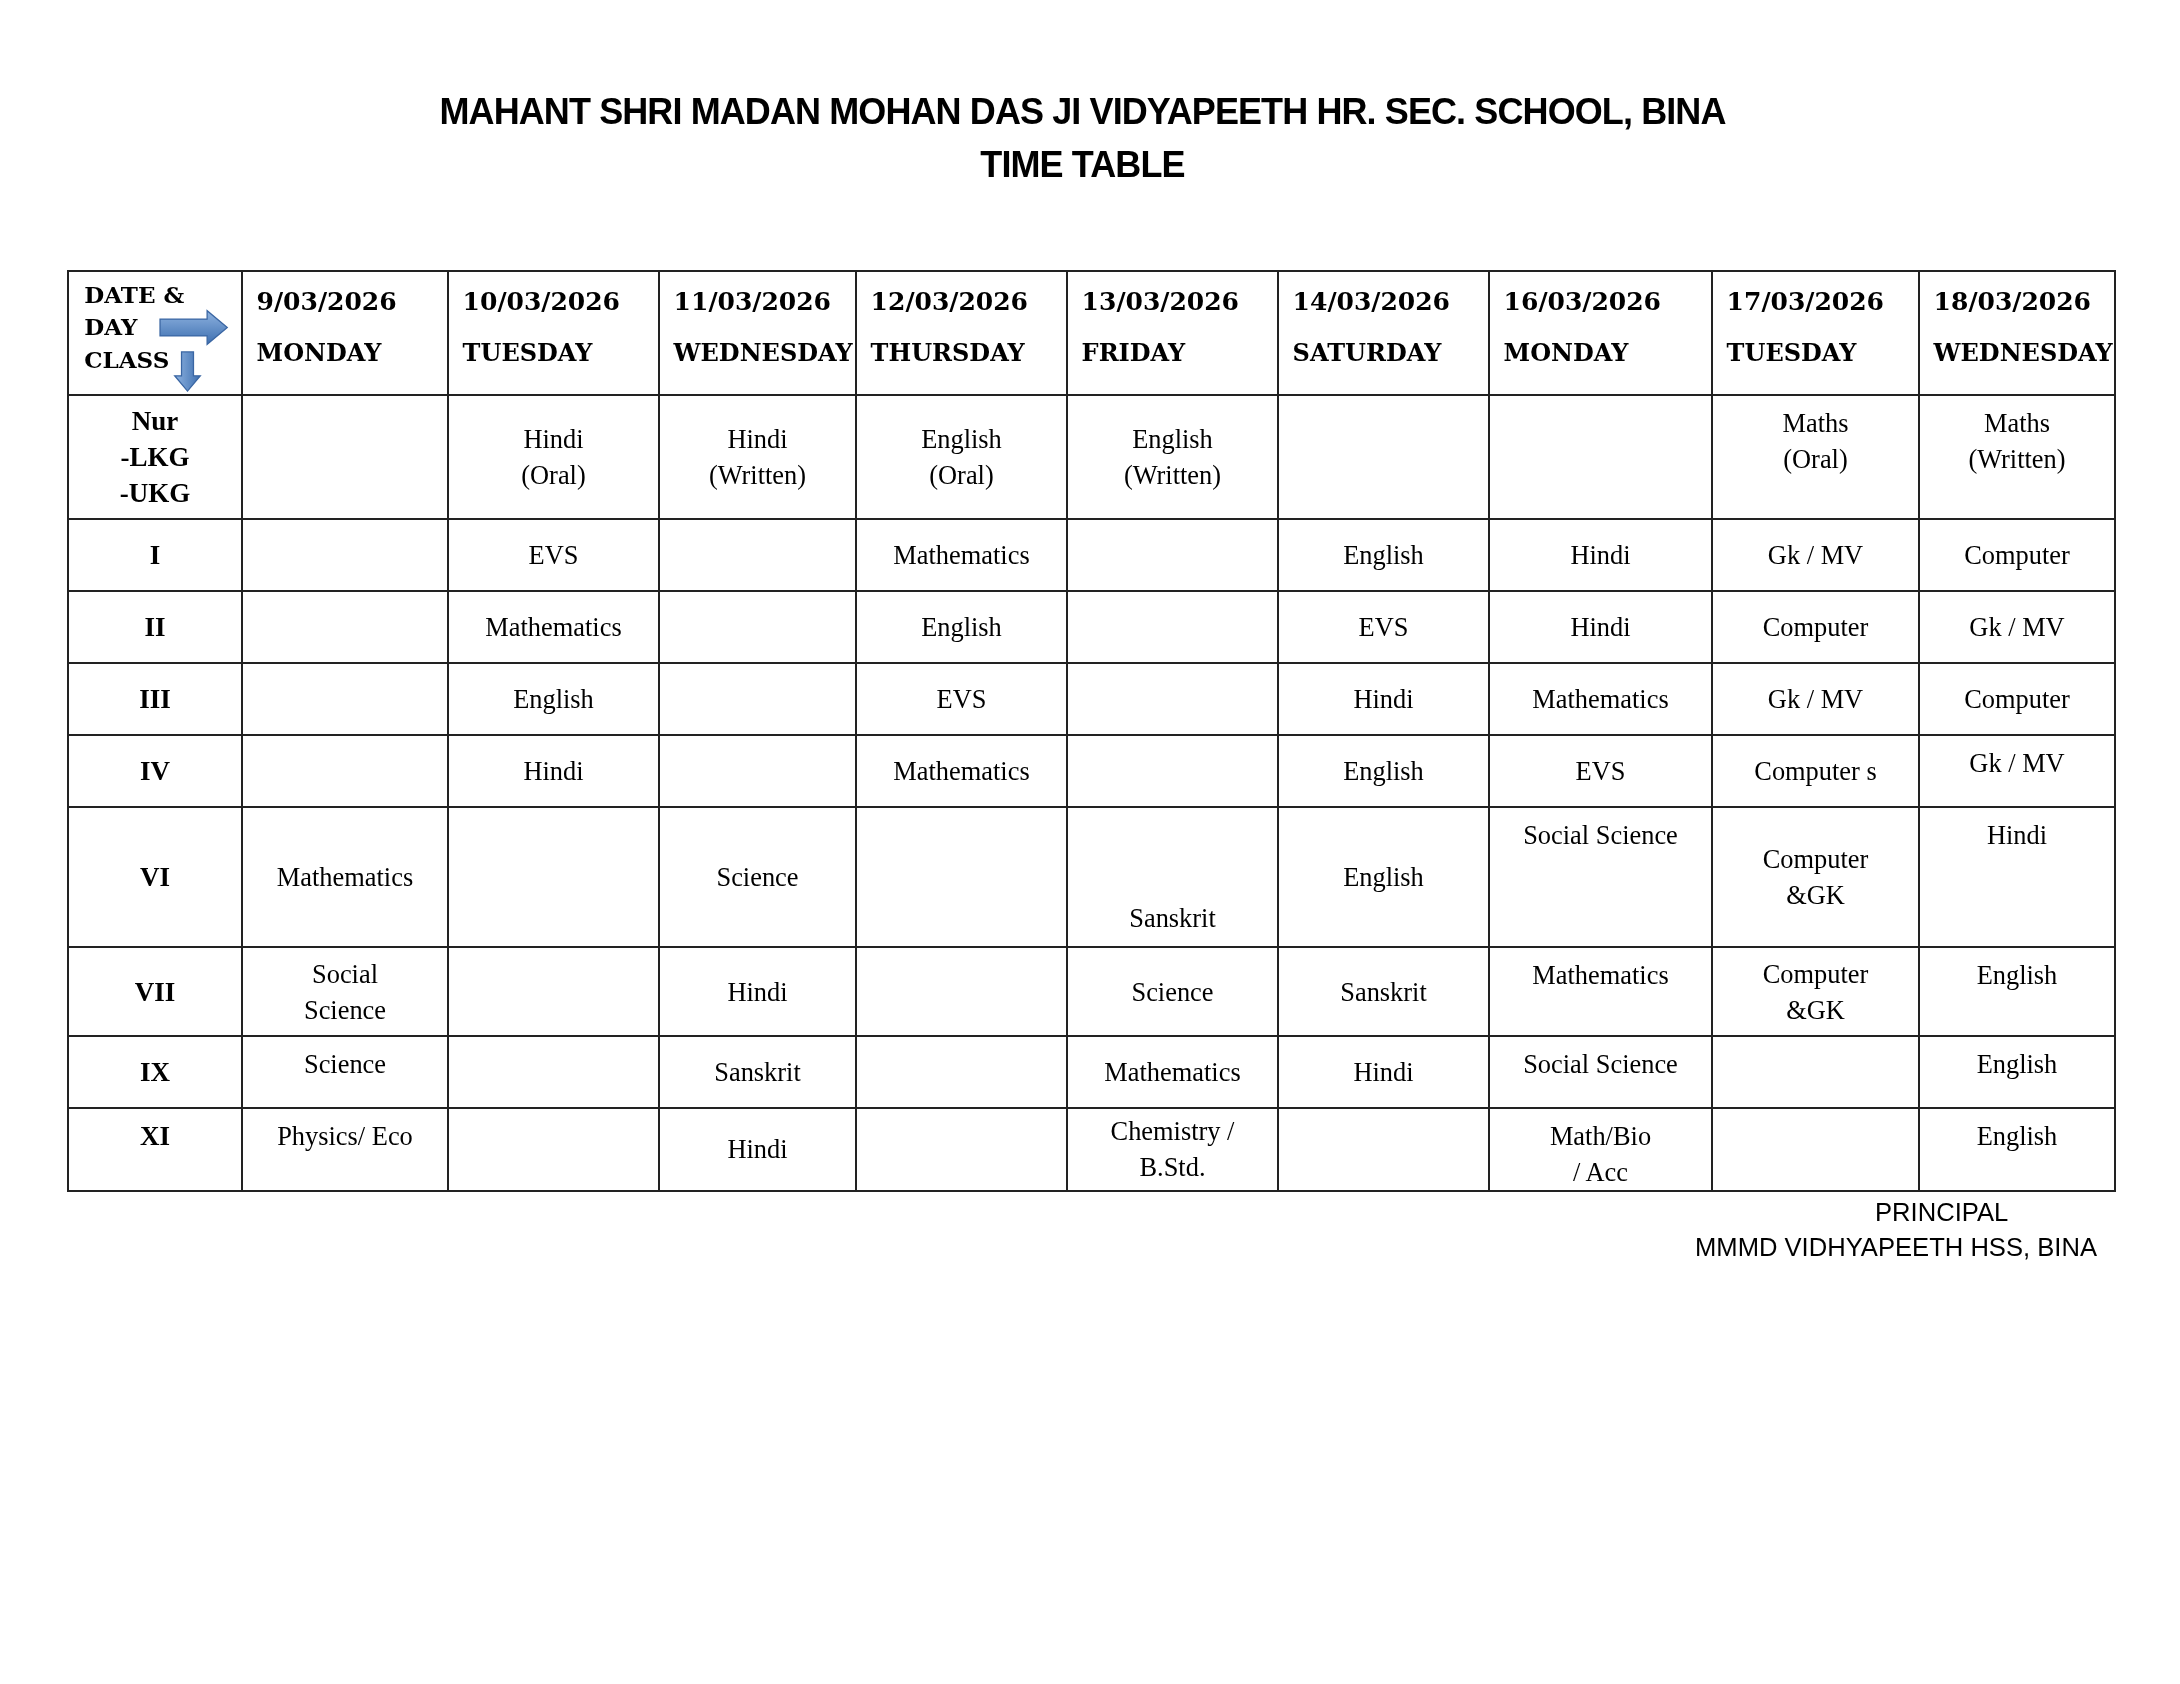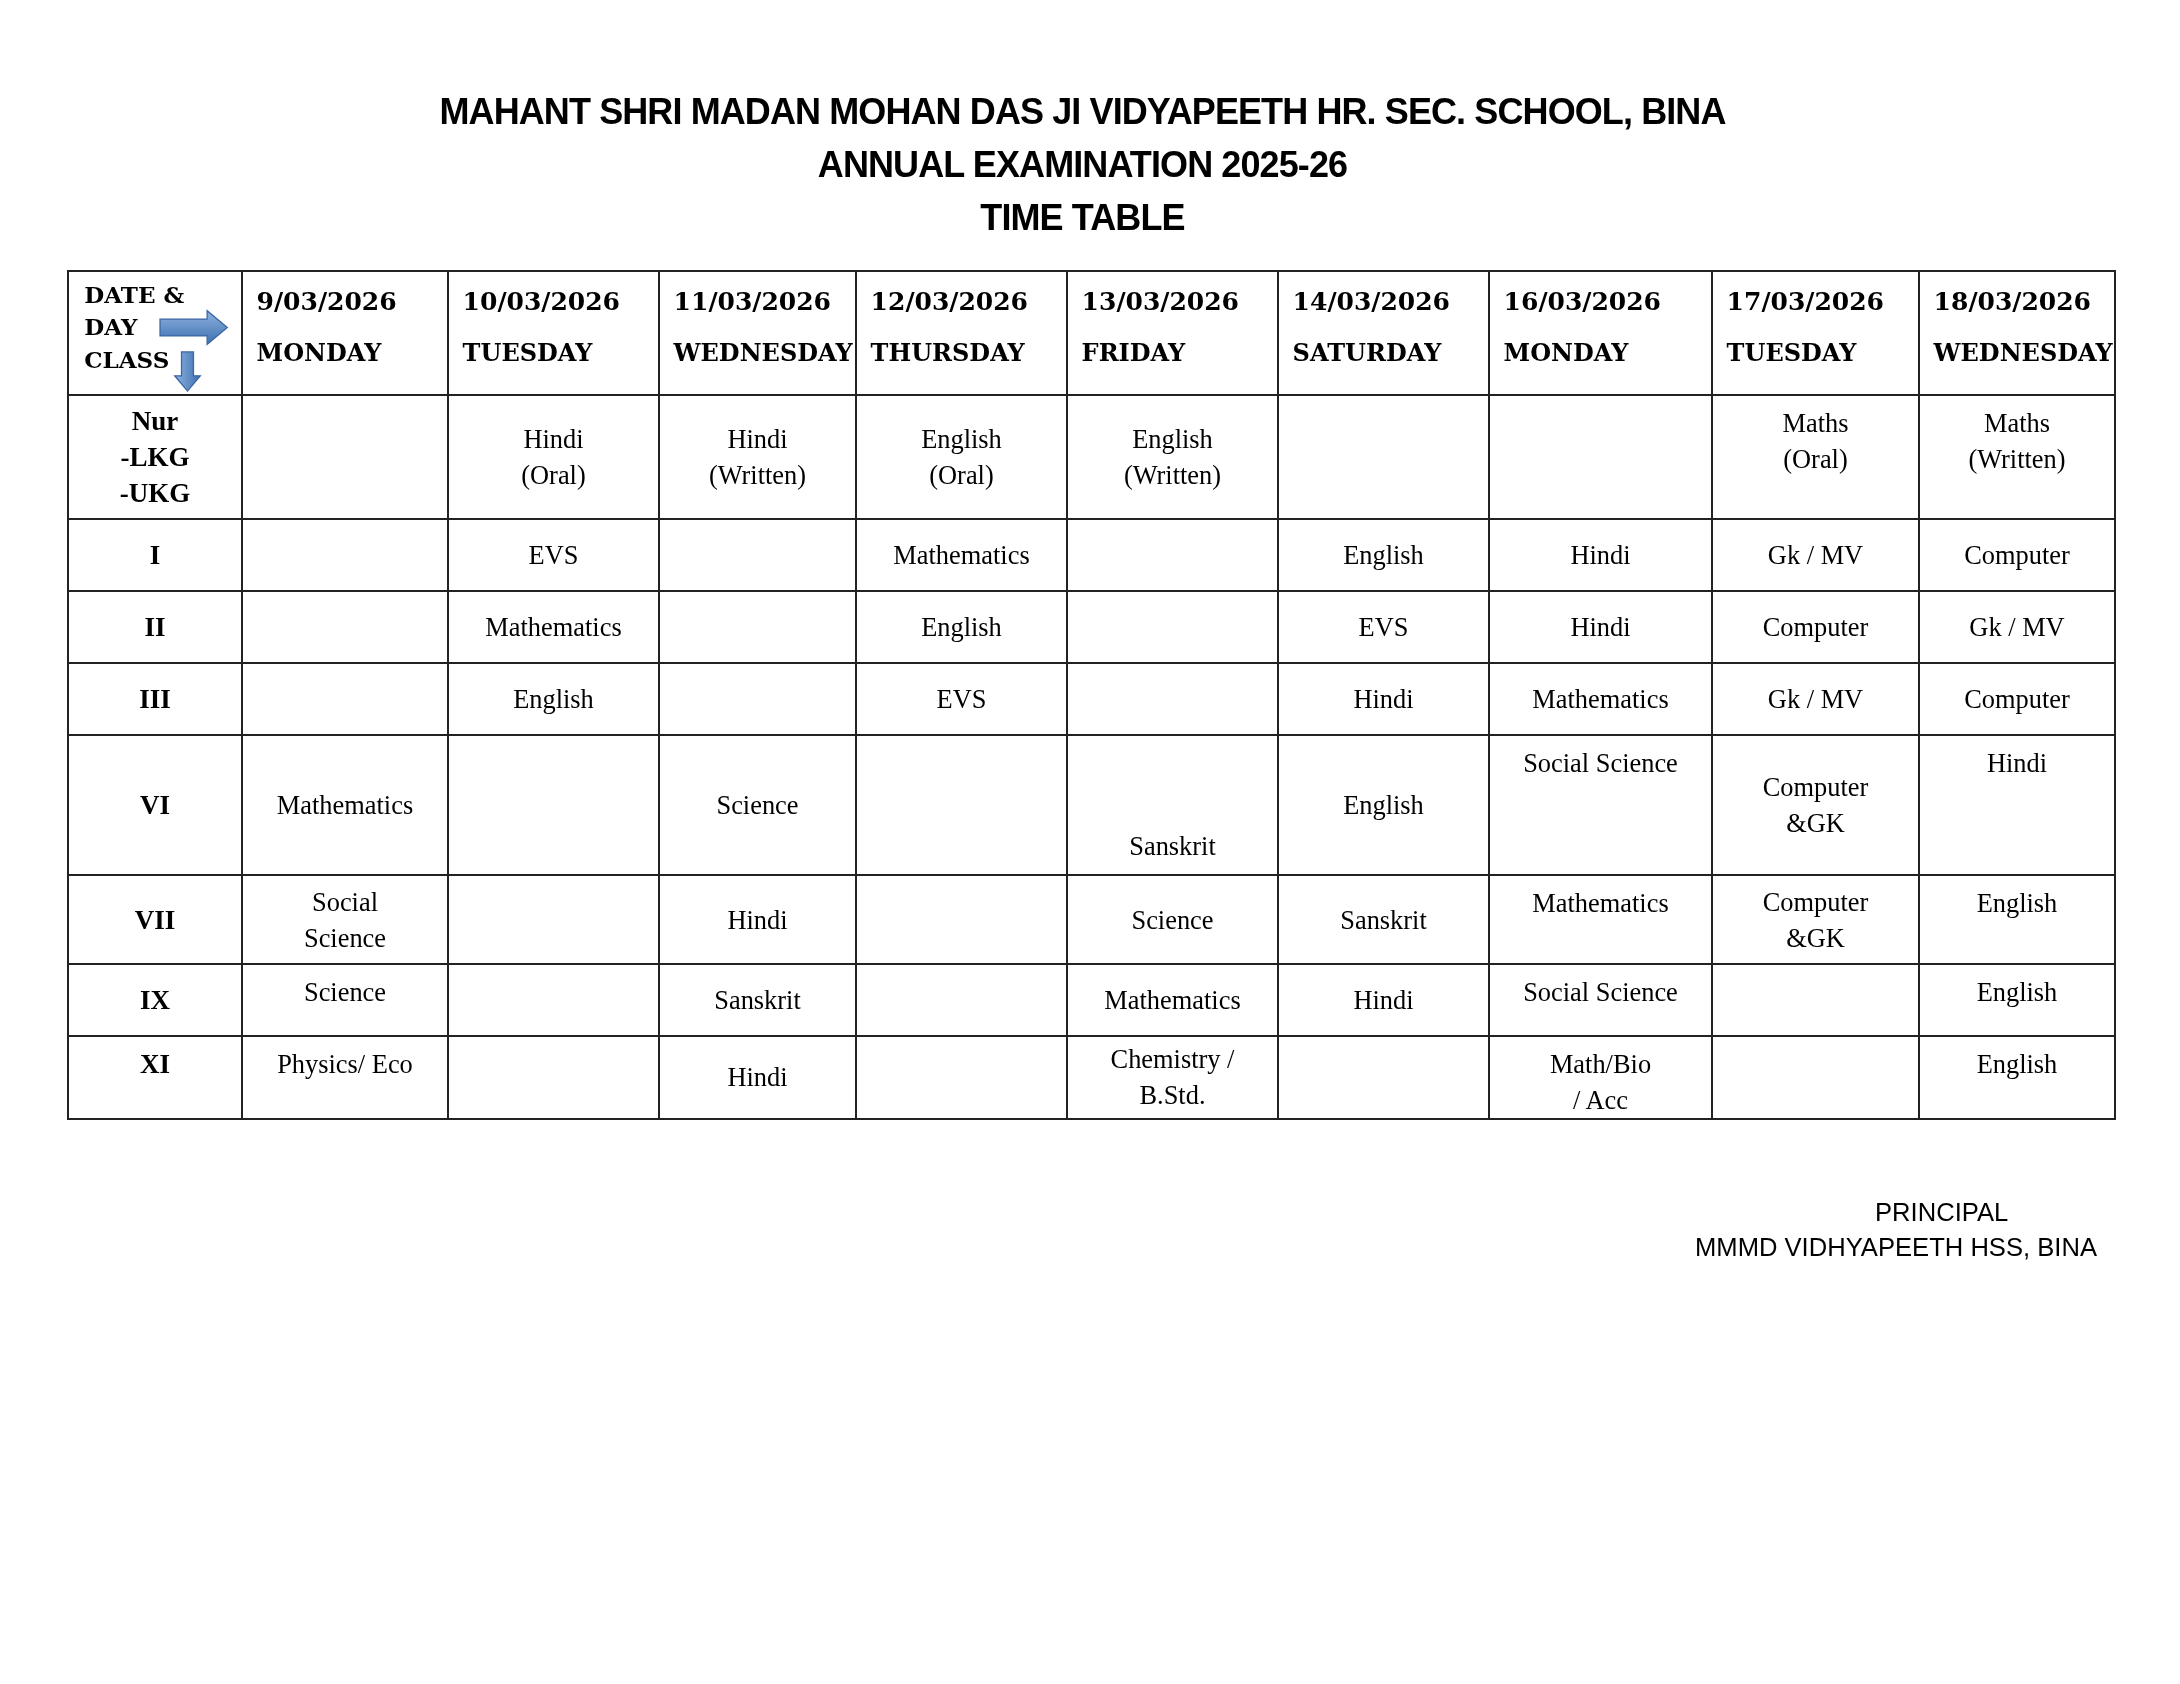--- a/index.html
+++ b/index.html
@@ -21,21 +21,20 @@
   td.cls { font-weight:bold; font-family:Liberation Sans, sans-serif; font-size:27px !important; }
   td.top { vertical-align:top !important; padding-top:8.5px !important; }
   td.bot { vertical-align:bottom !important; padding-bottom:10.2px !important; }
   .sig { position:absolute; font-family:"Liberation Sans", sans-serif; font-size:25.6px; }
 </style>
 </head>
 <body>
 
 <div class="titles">
   <div>MAHANT SHRI MADAN MOHAN DAS JI  VIDYAPEETH HR. SEC. SCHOOL, BINA</div>
-  <div>ANNUAL EXAMINATION 2025-26</div>
   <div>TIME TABLE</div>
 </div>
 
 <table class="tt">
   <colgroup>
     <col style="width:174px">
       <col style="width:206px">
       <col style="width:211px">
       <col style="width:197px">
     <col style="width:211px">
@@ -148,20 +147,32 @@
         <td></td>
         <td>English</td>
         <td></td>
         <td>EVS</td>
         <td></td>
         <td>Hindi</td>
         <td>Mathematics</td>
         <td>Gk / MV</td>
         <td>Computer</td>
       </tr>
+      <tr style="height: 72px;">
+        <td class="cls">IV</td>
+        <td></td>
+        <td>Hindi</td>
+        <td></td>
+        <td>Mathematics</td>
+        <td></td>
+        <td>English</td>
+        <td>EVS</td>
+        <td>Computer s</td>
+        <td class="top">Gk / MV</td>
+      </tr>
       <tr style="height: 140px;">
         <td class="cls">VI</td>
         <td>Mathematics</td>
         <td></td>
         <td>Science</td>
         <td></td>
         <td class="bot">Sanskrit</td>
         <td>English</td>
         <td class="top">Social Science</td>
         <td>Computer<br>&amp;GK</td>

